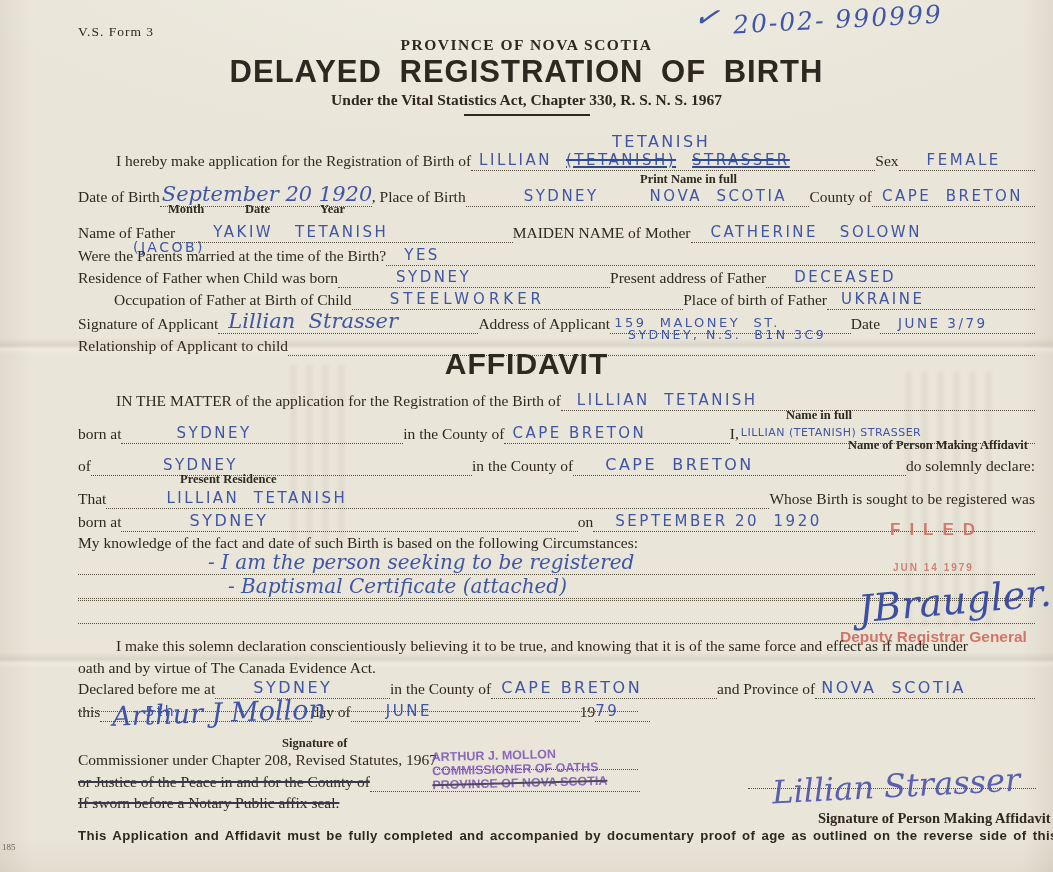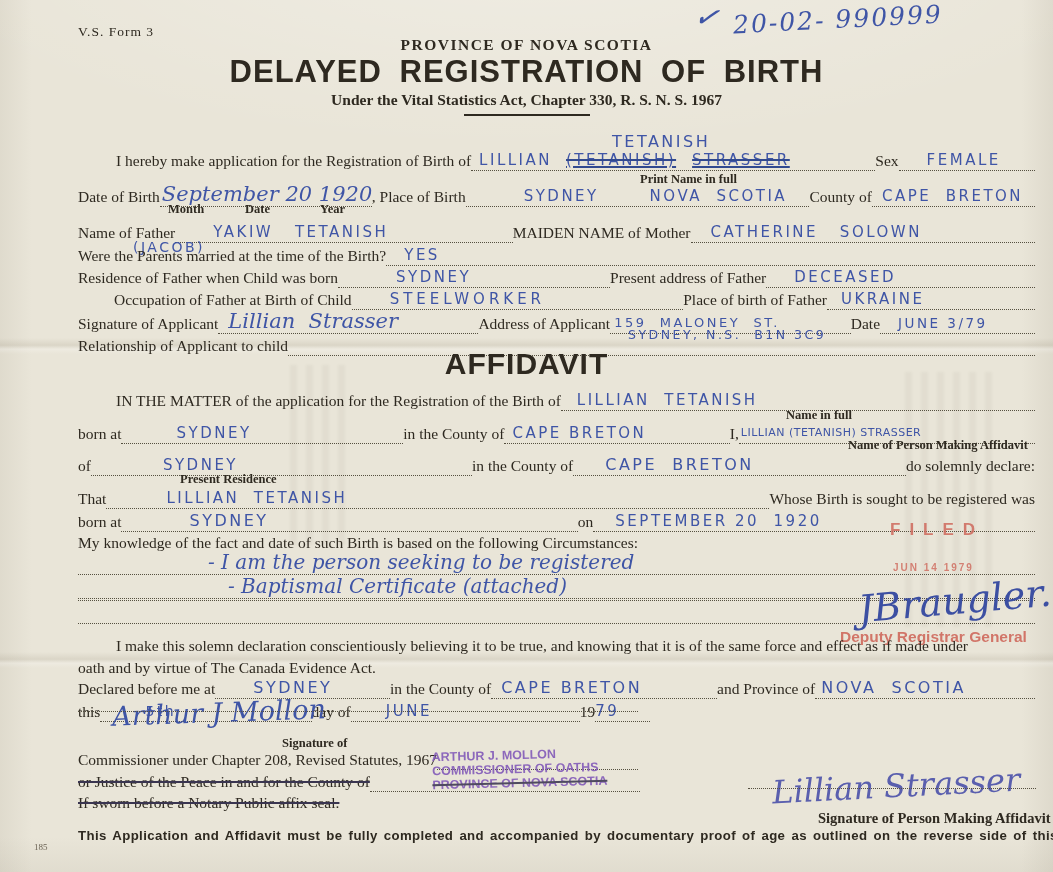--- a/index.html
+++ b/index.html
@@ -217,15 +217,15 @@
     <div class="strike-ink">PROVINCE OF NOVA SCOTIA</div>
   </div>
 
   <span class="t hw-c" style="left:772px; top:768px; font-size:32px; transform:rotate(-3deg); color:#5a5fae;">Lillian Strasser</span>
   <div class="row" style="top:788px; left:748px; right:auto; width:288px;">
       <span class="fill"></span>
     </div>
   <span class="t" style="left:818px; top:810px; font-size:14.5px; font-weight:bold;">Signature of Person Making Affidavit</span>
 
   <div class="t sans" style="left:78px; top:828px; font-size:13.2px; font-weight:bold; letter-spacing:0.4px; word-spacing:2px;">This Application and Affidavit must be fully completed and accompanied by documentary proof of age as outlined on the reverse side of this form.</div>
-  <span class="t" style="left:2px; top:842px; font-size:9px; color:#6b6355;margin-left:32px;">185</span>
+  <span class="t" style="left:2px; top:842px; font-size:9px; color:#6b6355;">185</span>
 
 </div>
 
 </body></html>

